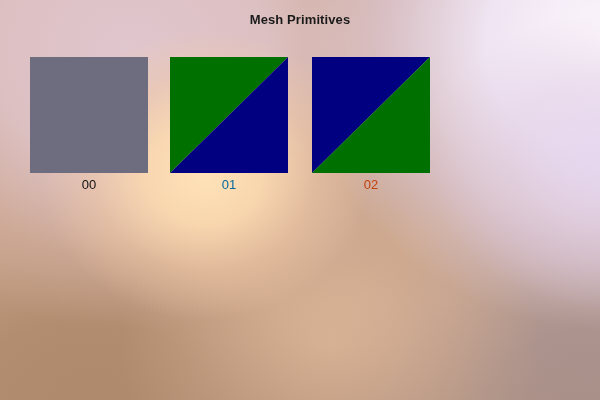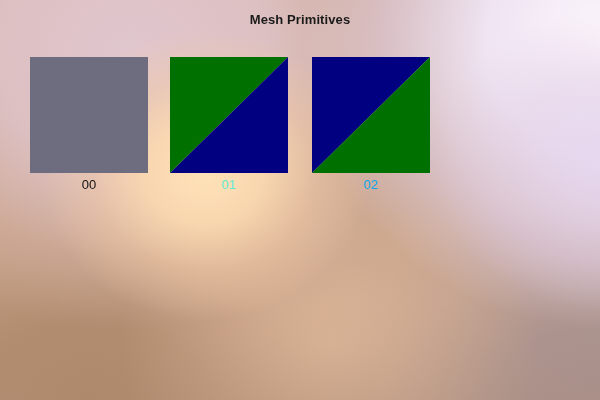--- a/index.html
+++ b/index.html
@@ -177,26 +177,26 @@
     <div class="tile-label" style="color: rgb(17, 17, 17);">00</div>
   </div>
 
   <div class="tile" id="tile-01">
     <div class="tile-canvas">
       <svg class="tri" viewBox="0 0 118 116" preserveAspectRatio="none">
         <polygon points="0,0 118,0 0,116" fill="#007000"></polygon>
         <polygon points="118,0 118,116 0,116" fill="#000080"></polygon>
       </svg>
     </div>
-    <div class="tile-label" style="color: #5eead4;">01</div>
+    <div class="tile-label" style="color: #0369a1;">01</div>
   </div>
 
   <div class="tile" id="tile-02">
     <div class="tile-canvas">
       <svg class="tri" viewBox="0 0 118 116" preserveAspectRatio="none">
         <polygon points="0,0 118,0 0,116" fill="#000080"></polygon>
         <polygon points="118,0 118,116 0,116" fill="#007000"></polygon>
       </svg>
     </div>
-    <div class="tile-label" style="color: #0ea5e9;">02</div>
+    <div class="tile-label" style="color: #c2410c;">02</div>
   </div>
 
 </div>
 
 </body></html>

